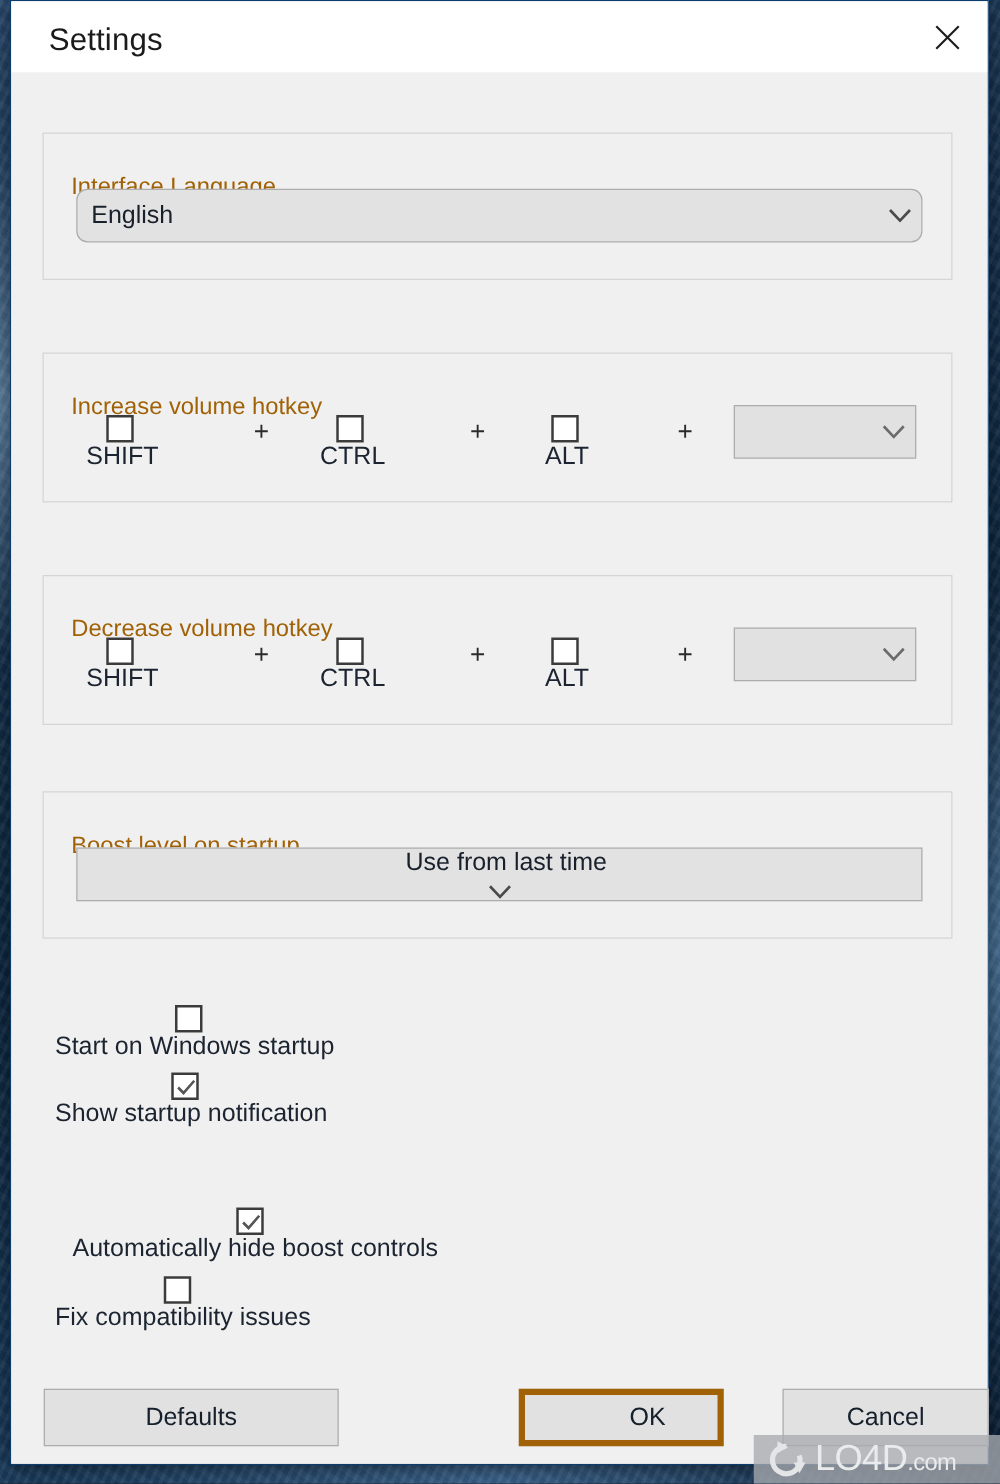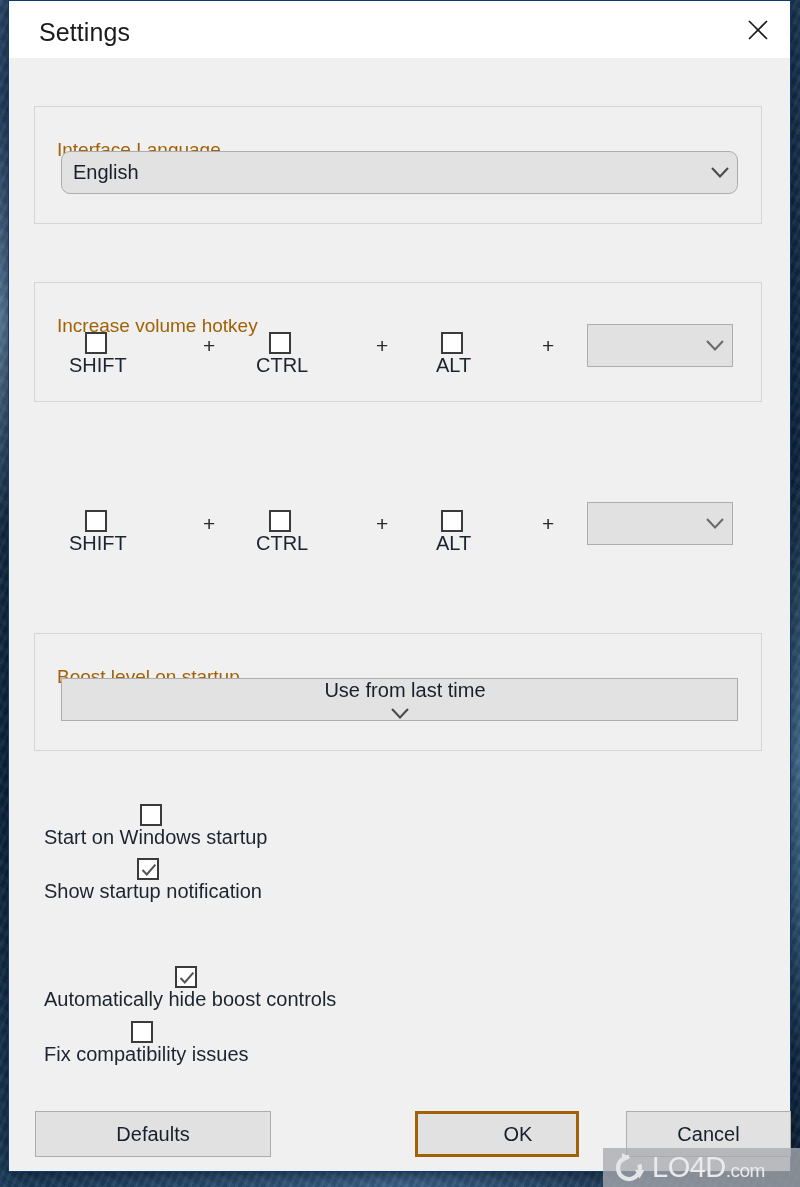--- a/index.html
+++ b/index.html
@@ -168,21 +168,21 @@
     background: #e1e1e1;
     border: 1px solid #adadad;
     display: flex;
     align-items: center;
     justify-content: center;
     font-size: 20px;
     color: #15202c;
     cursor: default;
   }
   .btn.focus {
-    border: 3px solid #a16207;
+    border: 5px solid #a16207;
     padding-left: 42px;
   }
 
   
   #watermark {
     position: absolute;
     left: 603px;
     top: 1148px;
     width: 197px;
     height: 39px;
@@ -254,20 +254,23 @@
     <div class="plus" style="left:533px; top:277px;">+</div>
     <div class="combo" style="left:578px; top:266px; width:146px; height:43px; background:#e1e1e1;">
       <div class="combo-text"></div>
       <div class="chev">
         <svg width="20" height="13" viewBox="0 0 20 13">
           <polyline points="2,2 10,10.5 18,2" fill="none" stroke="#6b6b6b" stroke-width="2.1"></polyline>
         </svg>
       </div>
     </div>
 
+    <div class="groupbox" style="left:25px; top:402px; width:728px; height:120px;">
+      <div class="gb-title">Decrease volume hotkey</div>
+    </div>
     <div class="cbrow" style="left:56px; top:452px;">
       <span class="cbox"></span>
       <span class="cblabel">SHIFT</span>
     </div>
     <div class="plus" style="left:194px; top:455px;">+</div>
     <div class="cbrow" style="left:243px; top:452px;">
       <span class="cbox"></span>
       <span class="cblabel">CTRL</span>
     </div>
     <div class="plus" style="left:367px; top:455px;">+</div>
@@ -305,21 +308,21 @@
     <div class="cbrow" style="left:26px; top:800px;">
       <span class="cbox">
         <svg width="18" height="18" viewBox="0 0 18 18">
           <polyline points="2.5,9 6.8,13.4 15.4,3.6" fill="none" stroke="#555555" stroke-width="2.1"></polyline>
         </svg>
       </span>
       <span class="cblabel sp">Show startup notification</span>
     </div>
 
 
-    <div class="cbrow" style="left:26px; top:908px;justify-content:space-between;">
+    <div class="cbrow" style="left:40px; top:908px;justify-content:space-between;">
       <span class="cbox">
         <svg width="18" height="18" viewBox="0 0 18 18">
           <polyline points="2.5,9 6.8,13.4 15.4,3.6" fill="none" stroke="#555555" stroke-width="2.1"></polyline>
         </svg>
       </span>
       <span class="cblabel sp">Automatically hide boost controls</span>
     </div>
 
     <div class="cbrow" style="left:26px; top:963px;">
       <span class="cbox"></span>

